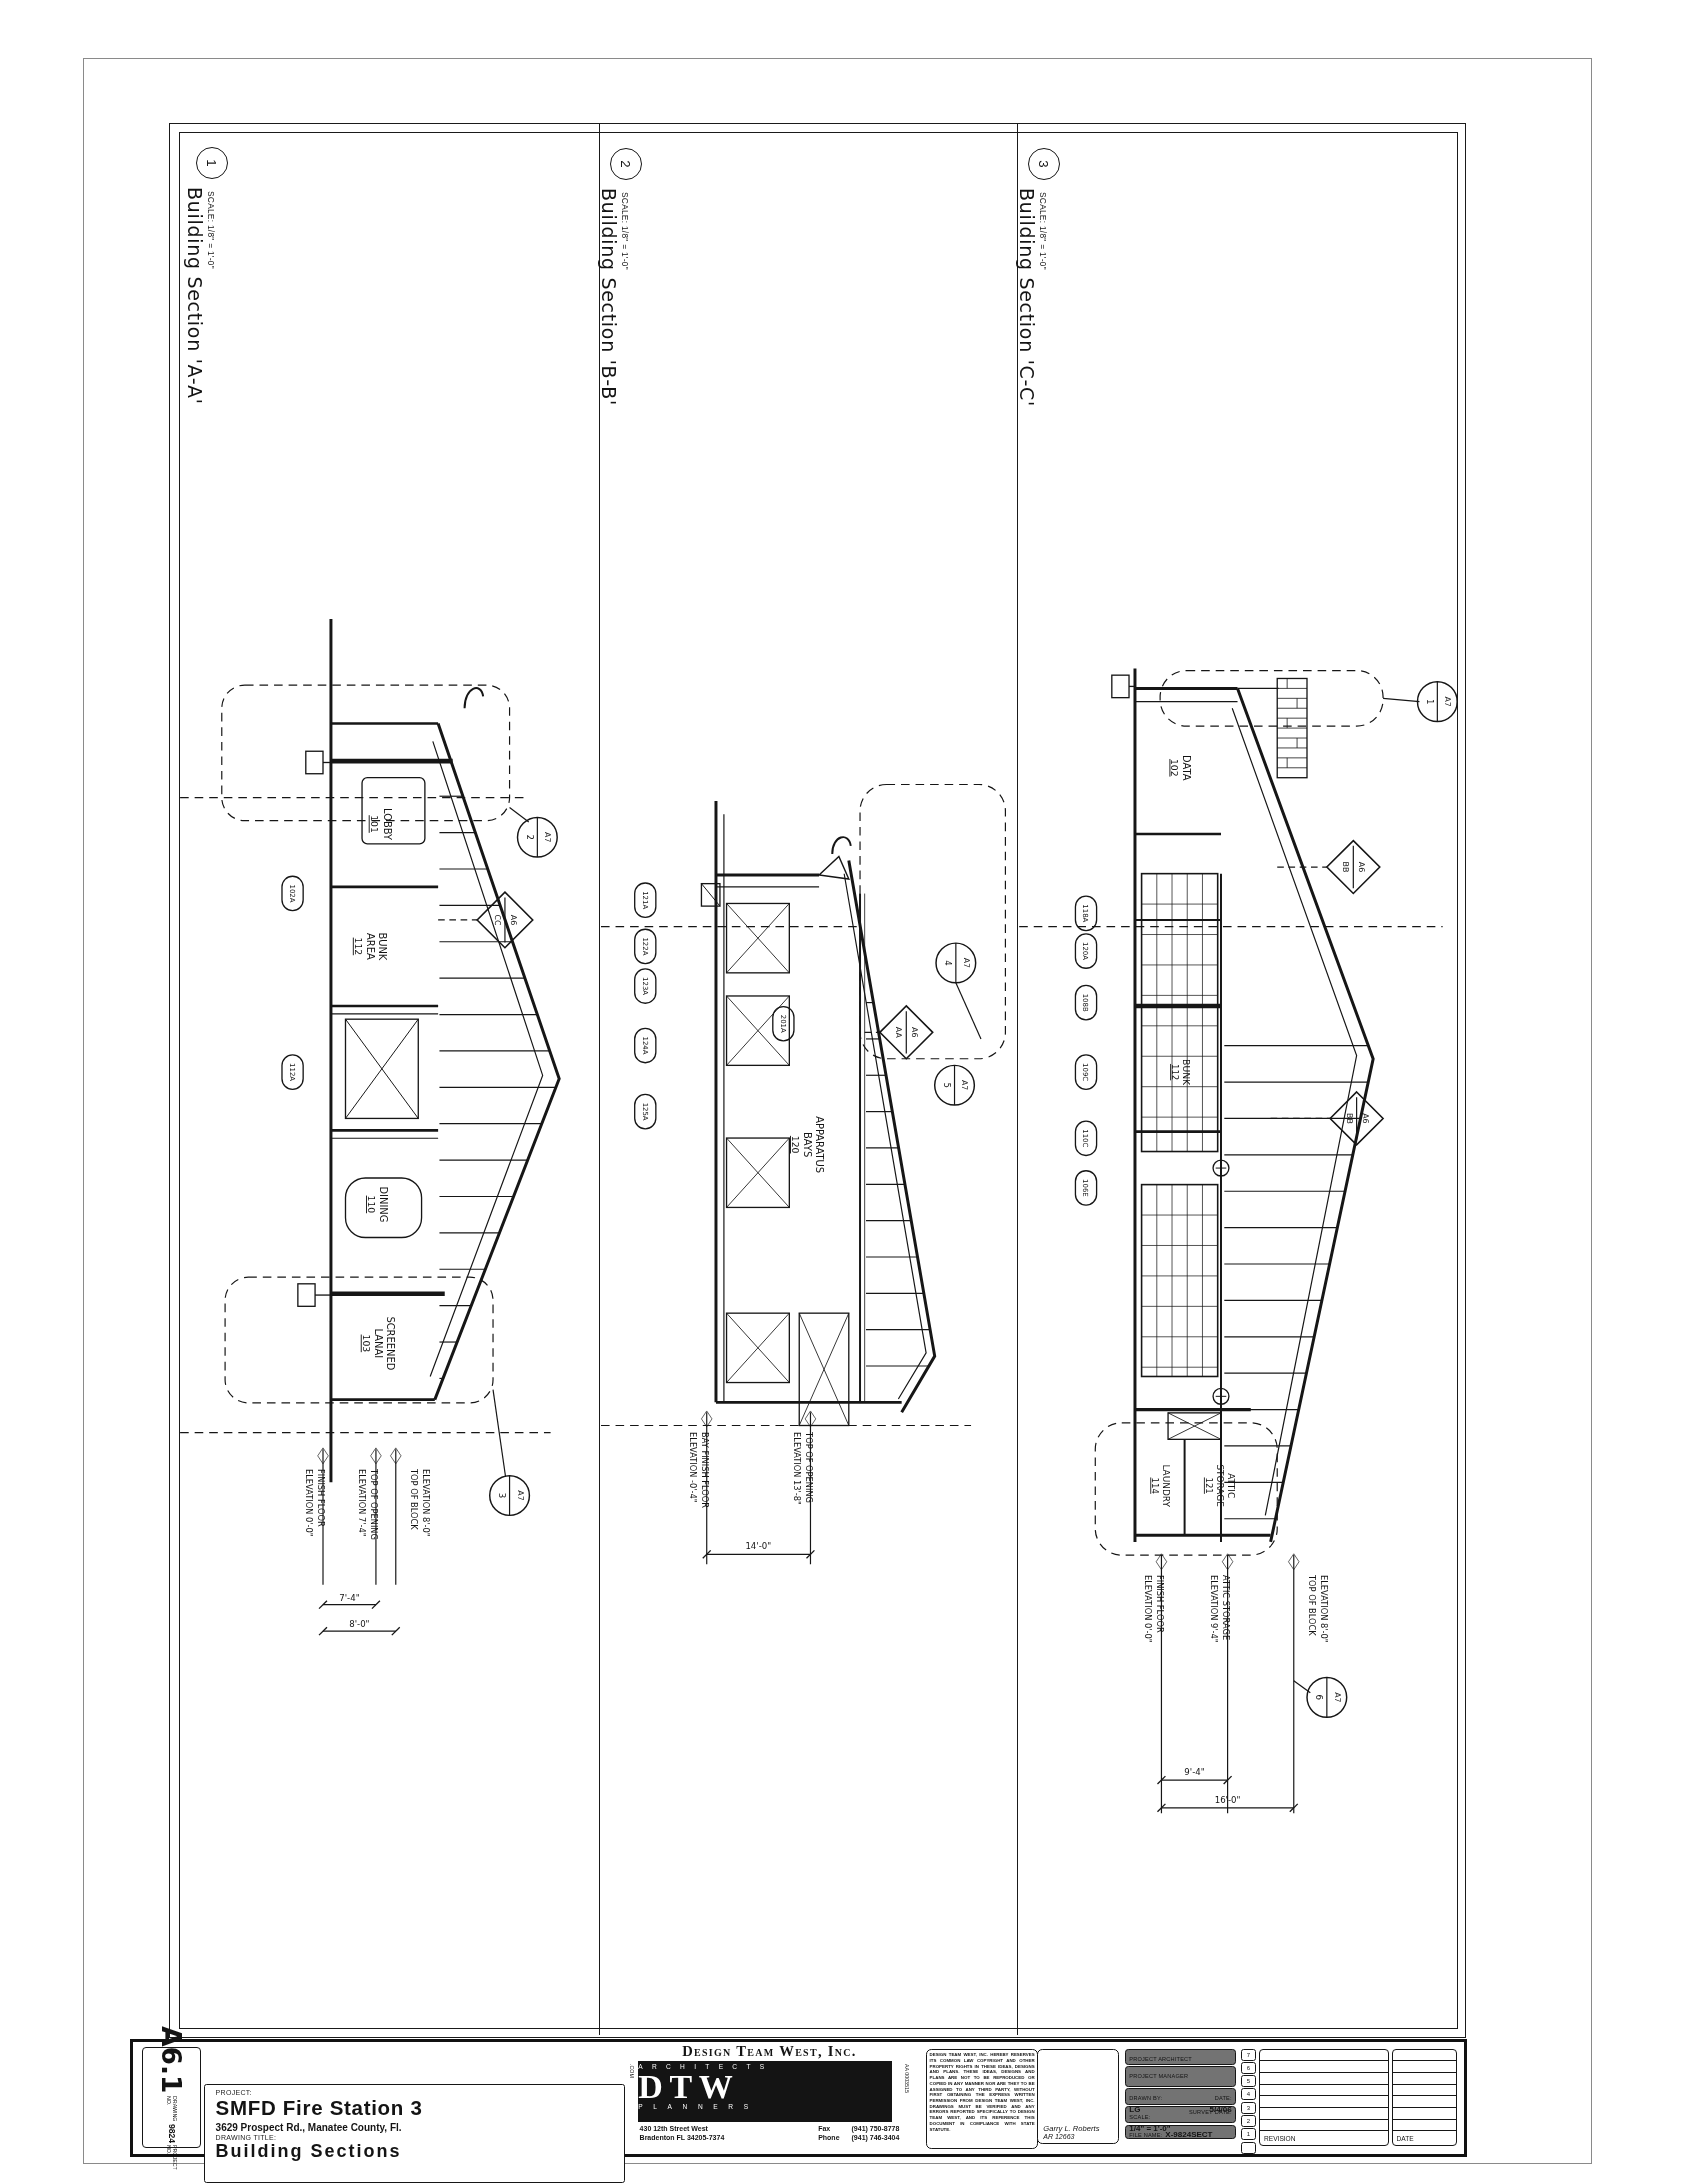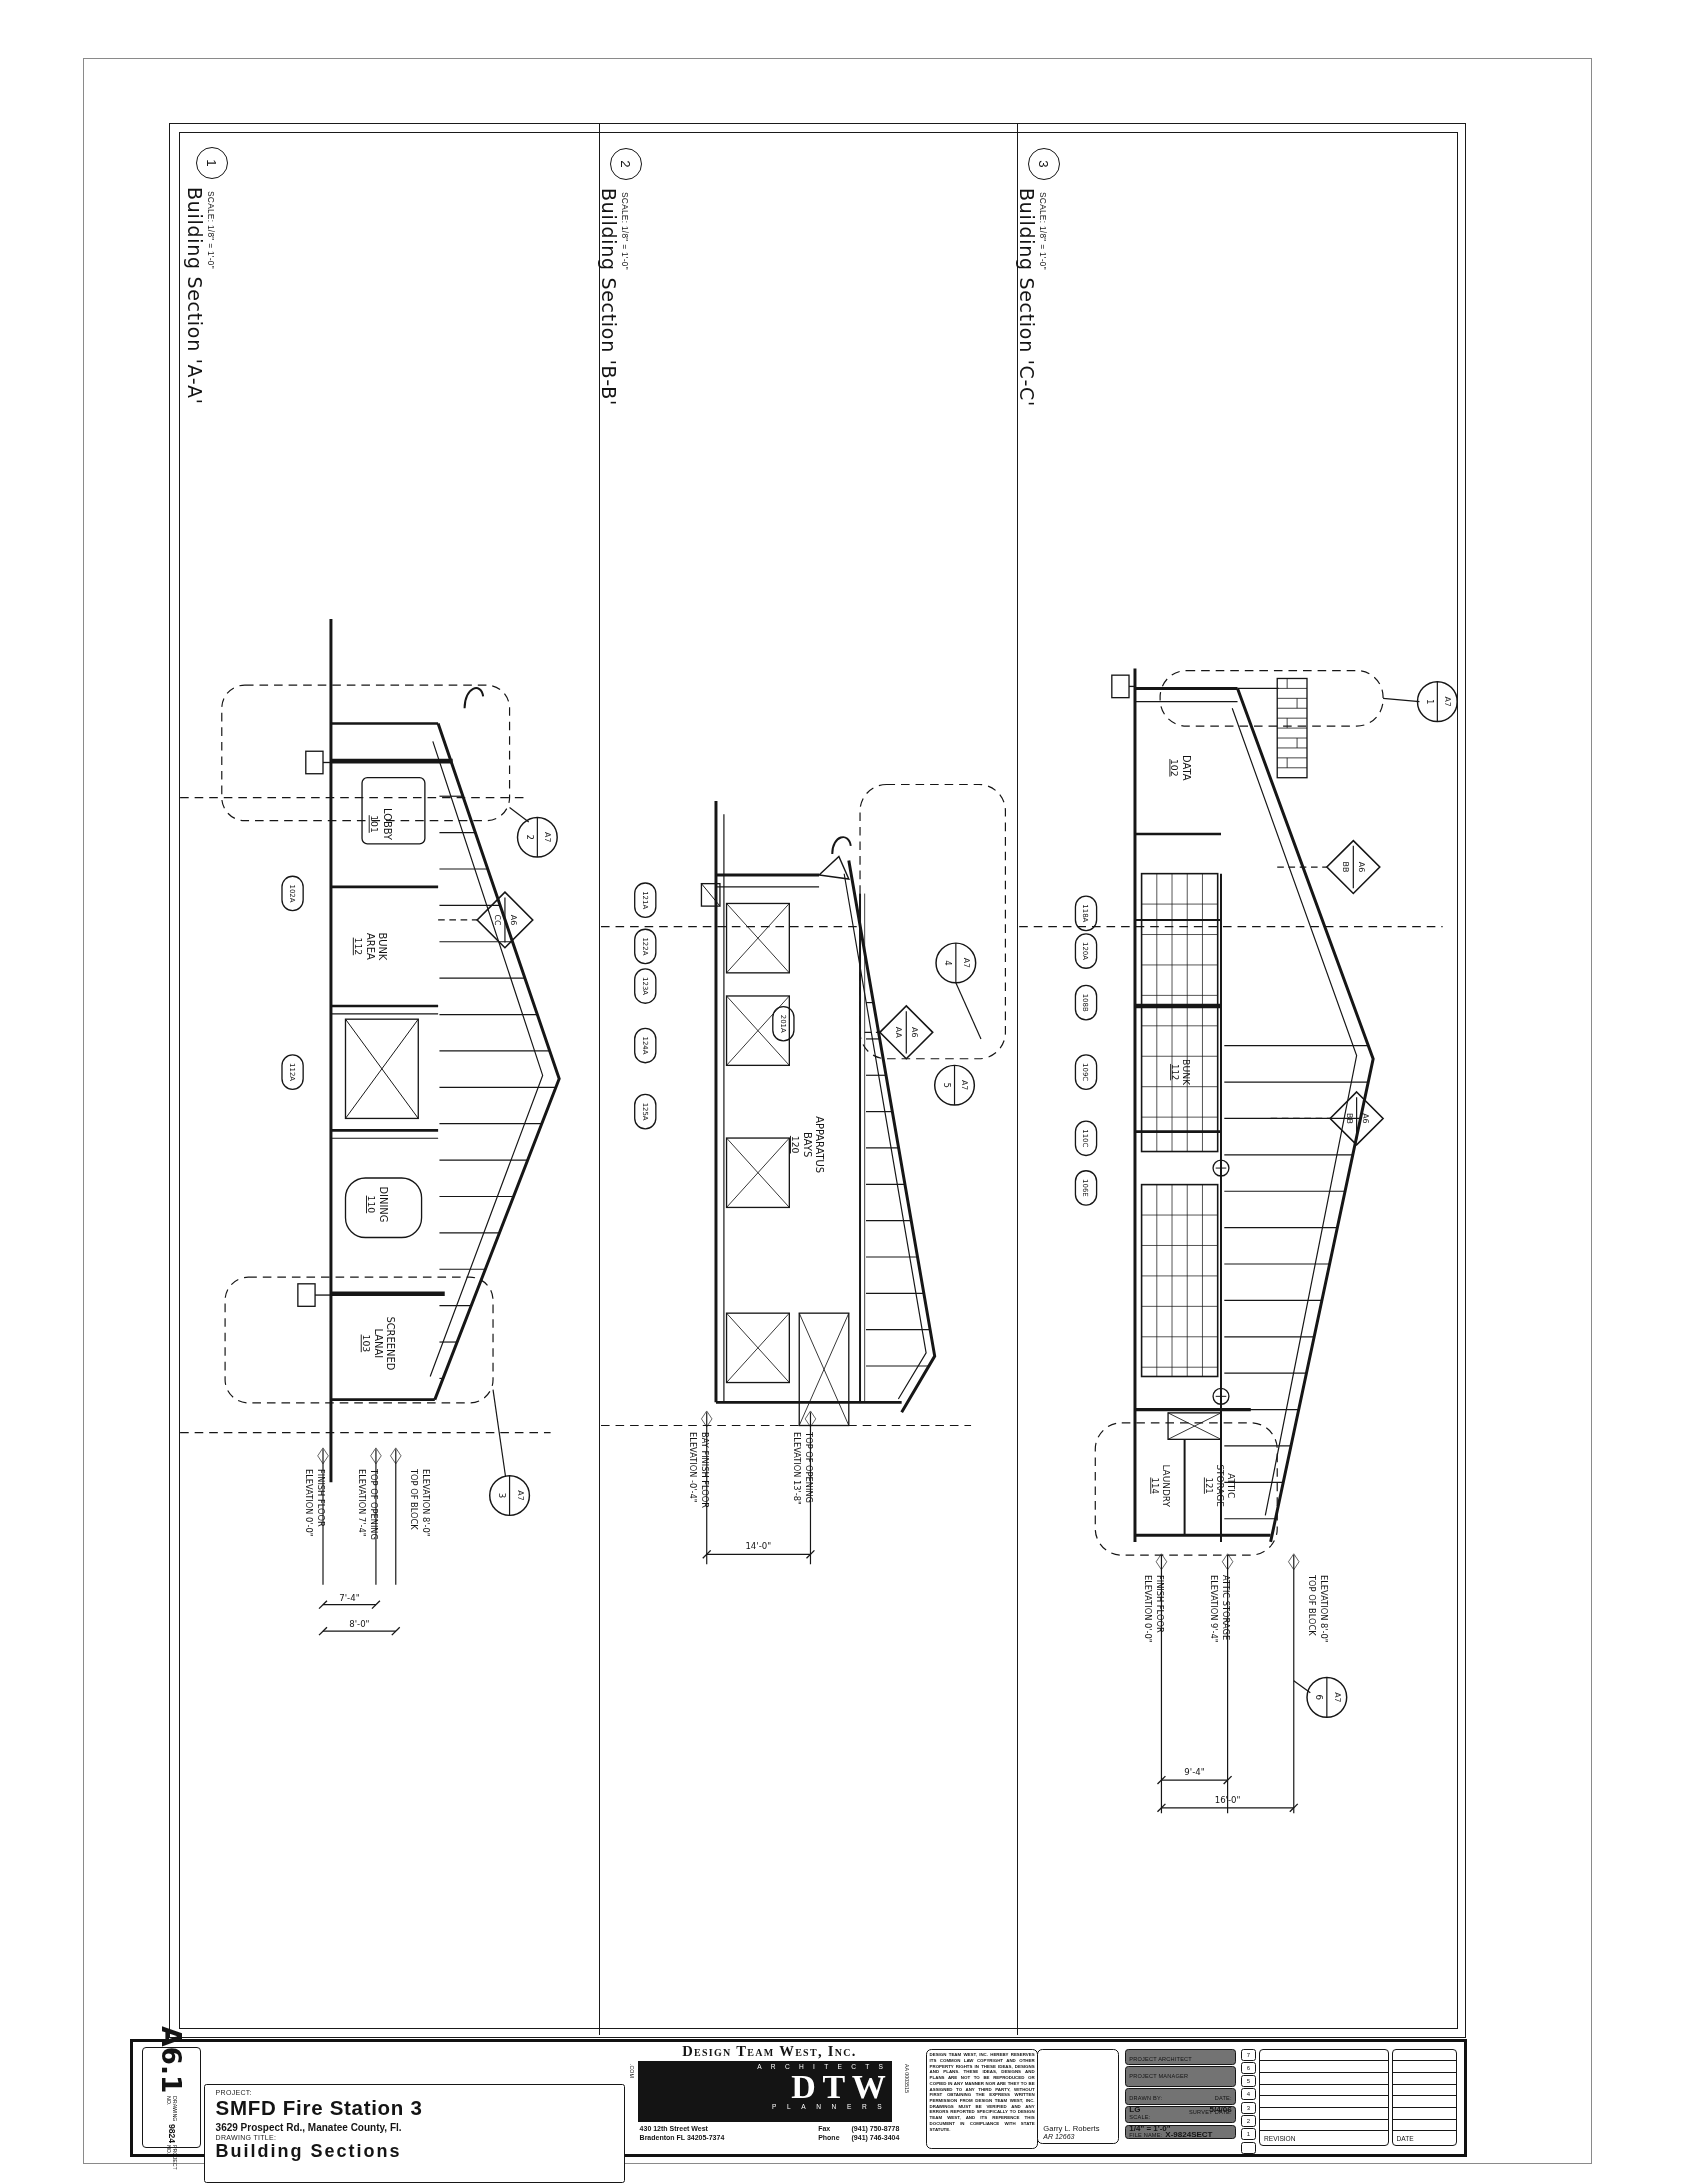--- a/index.html
+++ b/index.html
@@ -486,21 +486,21 @@
       <div style="font-size:20.5px;font-weight:bold;letter-spacing:0.7px;">SMFD Fire Station 3</div>
       <div style="font-size:10px;font-weight:bold;margin-top:1.3px;">3629 Prospect Rd., Manatee County, Fl.</div>
       <div class="lbl" style="margin-top:1.3px;">DRAWING TITLE:</div>
       <div style="font-size:18px;font-weight:bold;letter-spacing:2px;">Building Sections</div>
     </div>
 
     <div class="abs" style="left:496px;top:1.3px;width:281px;height:106px;">
       <div class="serifcaps" style="font-size:14.6px;font-weight:bold;text-align:center;letter-spacing:1.3px;">Design Team West, Inc.</div>
       <div style="position:relative;margin-top:0.7px;height:61px;">
         <div class="abs" style="left:0;top:2.6px;writing-mode:vertical-rl;text-orientation:sideways;font-size:5.3px;height:56px;">.COM</div>
-        <div class="abs dtw-logo" style="left:9.3px;top:0;width:254px;height:61px;text-align:right;">
+        <div class="abs dtw-logo" style="left:9.3px;top:0;width:254px;height:61px;text-align:left;">
           <div style="font-size:6.6px;letter-spacing:9.3px;padding-top:2px;">ARCHITECTS</div>
           <div class="serifcaps" style="font-size:34px;font-weight:bold;line-height:33px;letter-spacing:6.6px;">DTW</div>
           <div style="font-size:6.6px;letter-spacing:10.6px;">PLANNERS</div>
         </div>
         <div class="abs" style="right:0;top:2.6px;writing-mode:vertical-rl;text-orientation:sideways;font-size:5.3px;height:56px;">AA 0003515</div>
       </div>
       <div style="display:flex;justify-content:space-between;margin-top:2px;padding:0 10.6px;">
         <div style="font-size:7px;font-weight:bold;line-height:1.35;">
           <div>430 12th Street West</div>
           <div>Bradenton FL 34205-7374</div>
@@ -510,21 +510,21 @@
           <span>(941) 750-8778</span>
           <span>Phone</span>
           <span>(941) 746-3404</span>
         </div>
       </div>
     </div>
 
     <div class="abs cell disc" style="left:793px;top:6.6px;width:105px;height:93px;padding:2.6px;overflow:hidden;border-radius:5.3px;">DESIGN TEAM WEST, INC. HEREBY RESERVES ITS COMMON LAW COPYRIGHT AND OTHER PROPERTY RIGHTS IN THESE IDEAS, DESIGNS AND PLANS. THESE IDEAS, DESIGNS AND PLANS ARE NOT TO BE REPRODUCED OR COPIED IN ANY MANNER NOR ARE THEY TO BE ASSIGNED TO ANY THIRD PARTY, WITHOUT FIRST OBTAINING THE EXPRESS WRITTEN PERMISSION FROM DESIGN TEAM WEST, INC. DRAWINGS MUST BE VERIFIED AND ANY ERRORS REPORTED SPECIFICALLY TO DESIGN TEAM WEST, AND ITS REFERENCE THIS DOCUMENT IN COMPLIANCE WITH STATE STATUTE.</div>
 
     <div class="abs cell" style="left:904px;top:6.6px;width:82px;height:95px;border-radius:5.3px;display:flex;flex-direction:column;justify-content:flex-end;padding:2.6px 5.3px;box-sizing:border-box;">
-      <div style="font-size:7.6px;">Garry L. Roberts</div>
+      <div style="font-size:7.6px;font-style:italic;">Garry L. Roberts</div>
       <div style="font-size:7px;font-style:italic;">AR 12663</div>
     </div>
 
     <div class="abs" style="left:992px;top:6.6px;width:111px;height:97px;">
       <div class="fld" style="height:16px;">
         <span class="fldlab">PROJECT ARCHITECT</span>
       </div>
       <div class="fld" style="height:21px;margin-top:1.3px;">
         <span class="fldlab">PROJECT MANAGER</span>
       </div>

